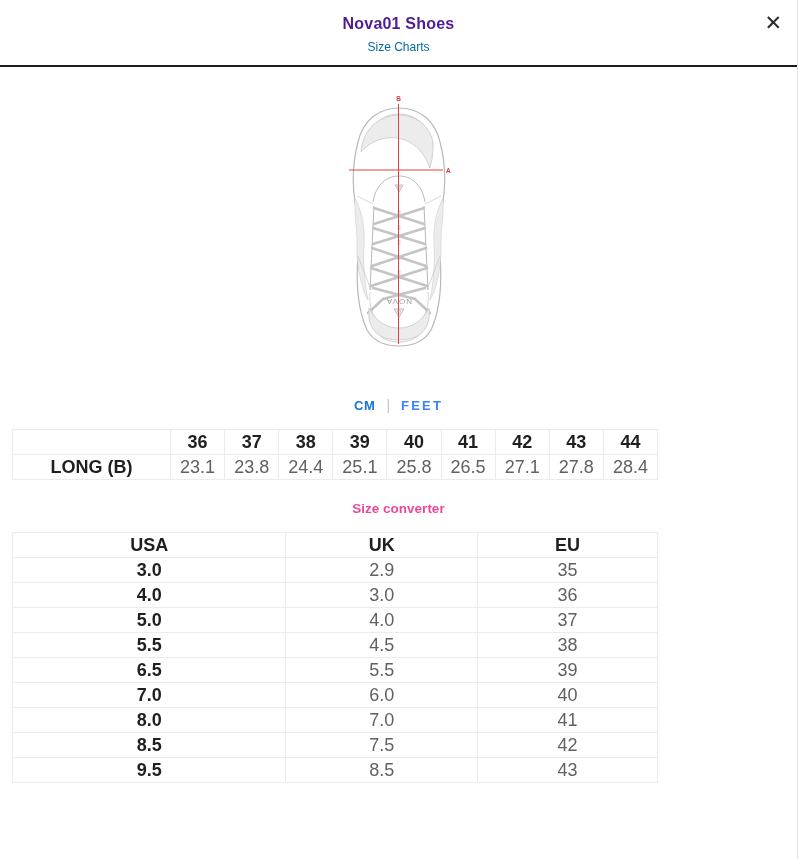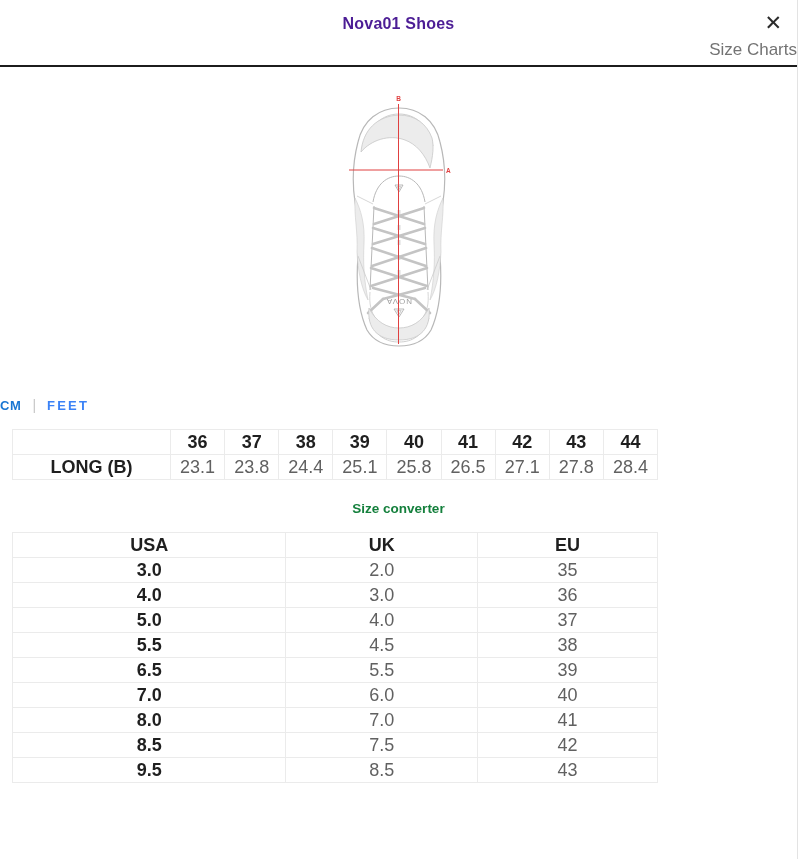--- a/index.html
+++ b/index.html
@@ -10,33 +10,33 @@
     color: #212121; position: relative;
     border-right: 1px solid #e3e3e3;
     overflow: hidden;
   }
   
   .modal-header {
     height: 67px; text-align: center; padding-top: 15px;
     border-bottom: 2px solid #1c1c1c; position: relative;
   }
   .modal-title { font-size: 16px; font-weight: bold; color: #4c1d95; letter-spacing: .2px; }
-  .modal-subtitle { font-size: 17px; color: #737373; margin-top: 7px; text-align: right; }
+  .modal-subtitle { font-size: 12px; color: #0369a1; margin-top: 7px; }
   .close-btn {
     position: absolute; top: 12px; right: 15px;
     background: none; border: none; cursor: pointer;
     font-size: 21px; line-height: 1; color: #2b2b2b; font-weight: normal;
     font-family: "Liberation Sans", sans-serif;
   }
   
   .shoe-wrap { display: flex; justify-content: center; margin-top: 27px; }
   .shoe-wrap svg { display: block; }
   
   .unit-tabs {
-    display: flex; align-items: center;
+    display: flex; justify-content: center; align-items: center;
     gap: 11px; margin: 37px 0 11px; font-size: 13px; font-weight: bold;
   }
   .tab-cm { color: #1976d2; letter-spacing: .6px; cursor: pointer; }
   .tab-divider { color: #c6c6c6; font-weight: normal; font-size: 14px; }
   .tab-feet { color: #3b82f6; letter-spacing: 2.2px; cursor: pointer; }
   
   table {
     width: 646px; margin: 16px 12px; border-collapse: collapse;
     font-size: 18px; table-layout: fixed;
   }
@@ -49,21 +49,21 @@
   .conv-table th, .conv-table td.usa-val {
     font-weight: bold; color: #1f1f1f;
   }
   .size-table col.label-col { width: 158px; }
   .conv-table col.c-usa { width: 42.4%; }
   .conv-table col.c-uk  { width: 29.7%; }
   .conv-table col.c-eu  { width: 27.9%; }
   
   .conv-heading {
     text-align: center; font-size: 13.5px; font-weight: bold;
-    color: #15803d; margin: 21px 0 13px;
+    color: #ec4899; margin: 21px 0 13px;
   }
 </style>
 </head>
 <body>
 
 <div class="modal-header">
   <div class="modal-title">Nova01 Shoes</div>
   <div class="modal-subtitle">Size Charts</div>
   <button class="close-btn">✕</button>
 </div>
@@ -183,21 +183,21 @@
       <col class="c-eu">
     </colgroup>
   <tbody>
       <tr>
     <th>USA</th>
     <th>UK</th>
     <th>EU</th>
   </tr>
   <tr>
     <td class="usa-val">3.0</td>
-    <td>2.0</td>
+    <td>2.9</td>
     <td>35</td>
   </tr>
   <tr>
     <td class="usa-val">4.0</td>
     <td>3.0</td>
     <td>36</td>
   </tr>
   <tr>
     <td class="usa-val">5.0</td>
     <td>4.0</td>

